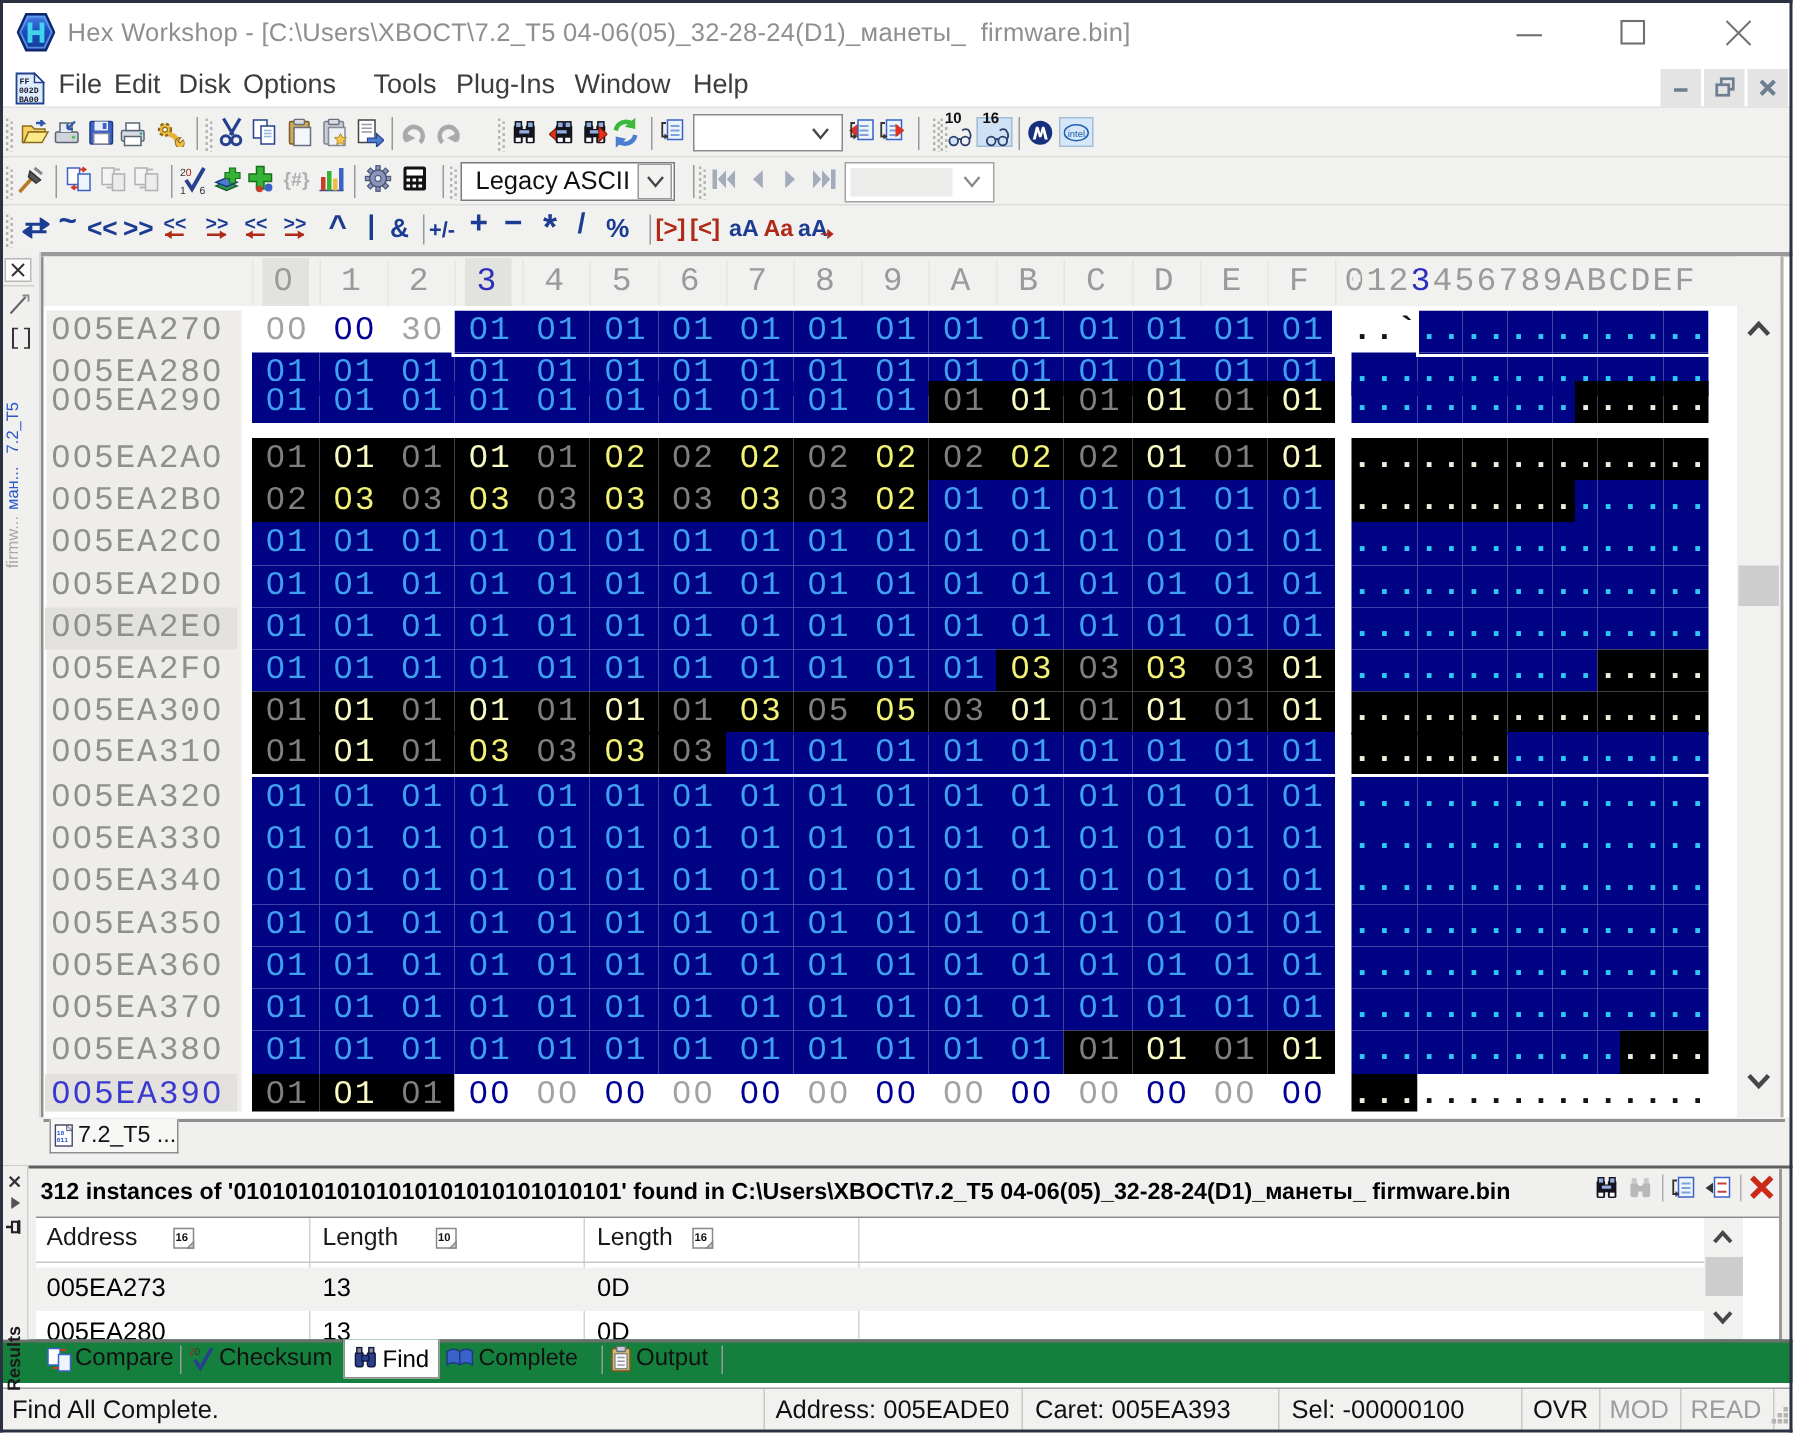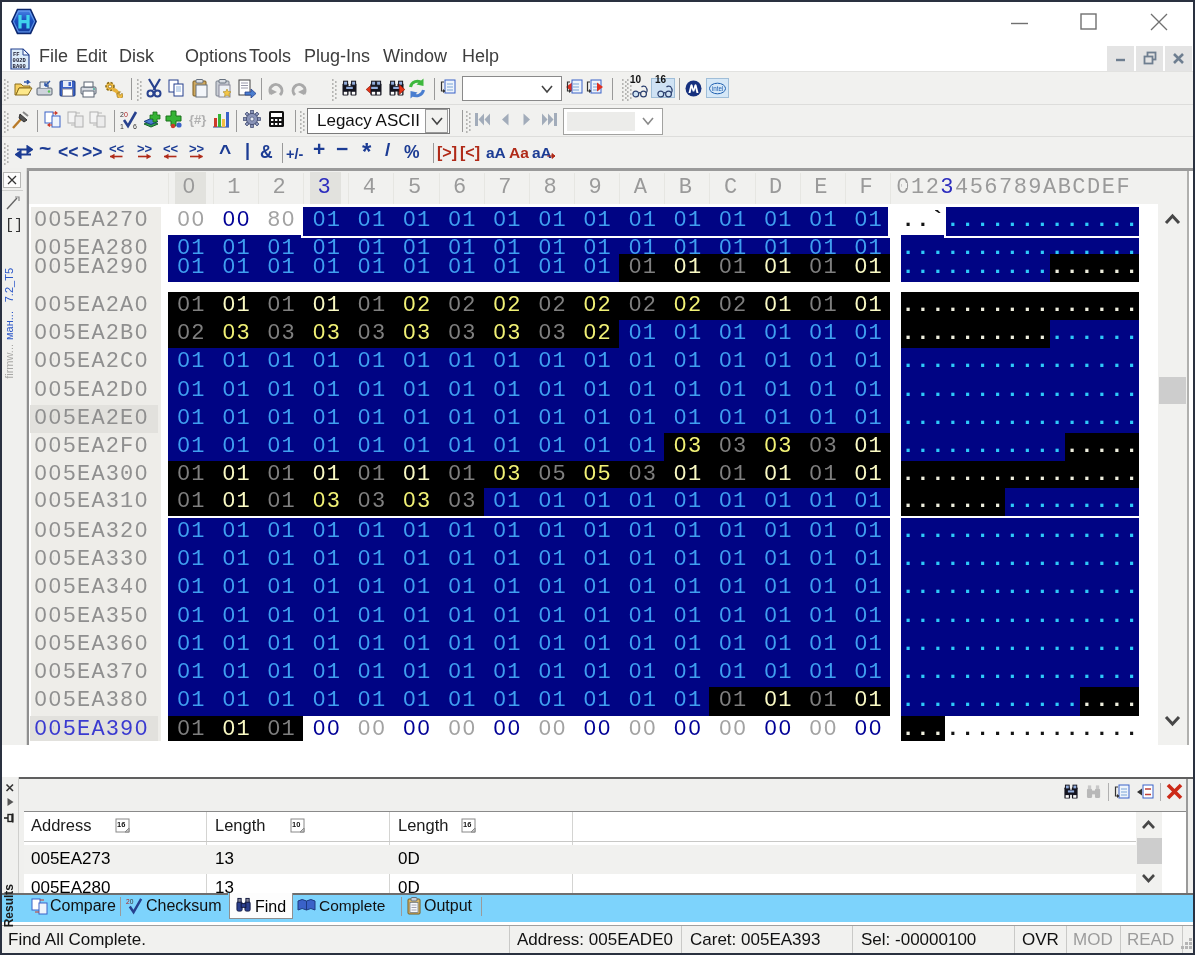--- a/index.html
+++ b/index.html
@@ -60,20 +60,21 @@
           <linearGradient id="hg" x1="0" y1="0" x2="0" y2="1">
 <stop offset="0" stop-color="#4a86e8"></stop>
             <stop offset=".45" stop-color="#1b50c0"></stop>
             <stop offset="1" stop-color="#123a9a"></stop>
           </linearGradient>
         </defs>
 <path d="M6.5 1.5 L19.5 1.5 L25 13.5 L19.5 25.5 L6.5 25.5 L1 13.5 Z" fill="url(#hg)" stroke="#0c2870" stroke-width="1.7"></path>
 <path d="M7.4 3.2 L18.6 3.2 L23.5 13.5 L18.6 23.8 L7.4 23.8 L2.5 13.5 Z" fill="none" stroke="#6ba0f0" stroke-width="1.2" opacity=".8"></path>
 <path d="M9 7 L9 20.5 M17 7 L17 20.5 M9 13.7 L17 13.7" stroke="#3fd4ec" stroke-width="3.2"></path>
 </svg>
+<span class="txt">Hex Workshop - [C:\Users\XBOCT\7.2_T5 04-06(05)_32-28-24(D1)_манеты_  firmware.bin]</span>
 <svg class="i" style="left:1010px;top:14px" width="20" height="18">
         <path d="M1 9.5 h17" stroke="#707070" stroke-width="1.4"></path>
       </svg>
 <svg class="i" style="left:1080px;top:13px" width="18" height="18">
         <rect x="1" y="1" width="15" height="15" fill="none" stroke="#707070" stroke-width="1.4"></rect>
       </svg>
 <svg class="i" style="left:1150px;top:13px" width="18" height="18">
         <path d="M1 1 L17 17 M17 1 L1 17" stroke="#707070" stroke-width="1.3"></path>
       </svg>
 </div>
@@ -82,21 +83,21 @@
 <svg class="i" style="left:10px;top:5px" width="20" height="22" viewBox="0 0 20 22">
 <path d="M1 1 L13 1 L19 7 L19 21 L1 21 Z" fill="#ddecfa" stroke="#23418e" stroke-width="1.2"></path>
 <path d="M13 1 L13 7 L19 7 Z" fill="#f6faff" stroke="#23418e" stroke-width="1"></path>
 <text x="3" y="8" font-size="5.5" font-family="Liberation Mono" fill="#1a1a2e" font-weight="bold">FF</text>
 <text x="2.6" y="14" font-size="5.5" font-family="Liberation Mono" fill="#1a1a2e" font-weight="bold">002D</text>
 <text x="2.6" y="20" font-size="5.5" font-family="Liberation Mono" fill="#1a1a2e" font-weight="bold">BA00</text>
 </svg>
 <span style="left:39px">File</span>
       <span style="left:76px">Edit</span>
       <span style="left:119px">Disk</span>
-<span style="left:185px">Options</span>
+<span style="left:162px">Options</span>
       <span style="left:249px">Tools</span>
       <span style="left:304px">Plug-Ins</span>
 <span style="left:383px">Window</span>
       <span style="left:462px">Help</span>
 <div class="abs" style="left:1107px;top:3px;width:27px;height:26px;background:#e4e4e4"></div>
 <div class="abs" style="left:1136px;top:3px;width:27px;height:26px;background:#e4e4e4"></div>
 <div class="abs" style="left:1165px;top:3px;width:27px;height:26px;background:#e4e4e4"></div>
 <svg class="i" style="left:1114px;top:10px" width="13" height="13">
         <path d="M2 7 h9" stroke="#6e7e90" stroke-width="2.4"></path>
       </svg>
@@ -482,21 +483,21 @@
         <span class="hd2" style="left:1086.3px">D</span>
         <span class="hd2" style="left:1101.0px">E</span>
         <span class="hd2" style="left:1115.7px">F</span>
       </div>
 <div class="abs" style="left:31px;top:39px;width:130px;height:534px;background:#eeede9"></div>
 <div id="grid">
         <div class="r" style="top:39.2px;height:28.25px">
           <span class="ad ">005EA270</span>
           <span class="c cw tG d1 d2" style="left:167.6px">00</span>
           <span class="c cw tN d1 d2" style="left:212.8px">00</span>
-          <span class="c cw tG d2" style="left:257.9px">80</span>
+          <span class="c cw tG d2" style="left:257.9px">30</span>
           <span class="c cb d1" style="left:303.0px">01</span>
           <span class="c cb d1" style="left:348.2px">01</span>
           <span class="c cb d1" style="left:393.4px">01</span>
           <span class="c cb d1" style="left:438.5px">01</span>
           <span class="c cb d1" style="left:483.6px">01</span>
           <span class="c cb d1" style="left:528.8px">01</span>
           <span class="c cb d1" style="left:573.9px">01</span>
           <span class="c cb d1" style="left:619.1px">01</span>
           <span class="c cb d1" style="left:664.2px">01</span>
           <span class="c cb d1" style="left:709.4px">01</span>
@@ -1158,22 +1159,35 @@
         <path d="M2 10 L8.5 3 L15 10" fill="none" stroke="#474747" stroke-width="3"></path>
       </svg>
 <div class="sbthumb" style="left:1159px;top:209px;width:27px;height:27px"></div>
 <svg class="i" style="left:1164px;top:545px" width="17" height="14">
         <path d="M2 4 L8.5 11 L15 4" fill="none" stroke="#474747" stroke-width="3"></path>
       </svg>
 <div class="abs" style="left:27px;top:3px;width:2px;height:574px;background:#8f8f8f"></div>
 <div class="abs" style="left:1187px;top:3px;width:1.5px;height:574px;background:#b0b0ae"></div>
 </div>
 
+<div class="abs" style="left:0;top:745px;width:100%;height:32px;background:#f0f0ee">
+<div class="abs" style="left:29px;top:1px;width:4px;height:1.5px;background:#8f8f8f"></div>
+<div class="abs" style="left:119px;top:1px;width:1071px;height:1.5px;background:#8f8f8f"></div>
+<div class="abs" style="left:33px;top:1px;width:86px;height:23px;background:#f7f7f5;border:1px solid #8f8f8f;border-top:none"></div>
+<svg class="i" style="left:36px;top:4px" width="14" height="16" viewBox="0 0 15 17">
+<rect x="1" y="1" width="12" height="15" fill="#fff" stroke="#446"></rect>
+<path d="M9 1 L13 5 L9 5 Z" fill="#cfe0f4" stroke="#446" stroke-width=".6"></path>
+<text x="2" y="8" font-size="4.5" font-family="Liberation Mono" fill="#2b57c8" font-weight="bold">10</text>
+<text x="2" y="13" font-size="4.5" font-family="Liberation Mono" fill="#2b57c8" font-weight="bold">011</text>
+</svg>
+<span class="abs" style="left:52px;top:3px;font-size:15.5px;color:#111">7.2_T5 ...</span>
+</div>
 
 <div class="abs" style="left:0;top:777px;width:100%;height:116px;background:#f0f0ee;border-top:2px solid #5f5f5f">
+<span class="abs" style="left:27px;top:6px;font:600 15.5px/19px 'Liberation Sans';color:#000">312 instances of '010101010101010101010101010101' found in C:\Users\XBOCT\7.2_T5 04-06(05)_32-28-24(D1)_манеты_ firmware.bin</span>
 <svg class="i" style="left:1063px;top:5px" width="16" height="16" viewBox="0 0 17 17">
         <rect x="1.5" y="3.5" width="6" height="12" rx="1" fill="#14141f"></rect>
         <rect x="9.5" y="3.5" width="6" height="12" rx="1" fill="#14141f"></rect>
         <rect x="6" y="6" width="5" height="5.5" fill="#14141f"></rect>
         <rect x="2.6" y="1.2" width="4" height="4" fill="#93aedd" stroke="#14141f" stroke-width="1"></rect>
         <rect x="10.6" y="1.2" width="4" height="4" fill="#93aedd" stroke="#14141f" stroke-width="1"></rect>
         <rect x="5.2" y="6.8" width="6.6" height="2.2" fill="#93aedd"></rect>
         <rect x="2.8" y="11.8" width="3.4" height="2.8" fill="#fbfbfb"></rect>
         <rect x="10.8" y="11.8" width="3.4" height="2.8" fill="#fbfbfb"></rect>
       </svg>
@@ -1238,21 +1252,21 @@
         <path d="M2 9 L7.5 3 L13 9" fill="none" stroke="#474747" stroke-width="2.6"></path>
       </svg>
 <div class="sbthumb" style="left:1136.5px;top:59px;width:25px;height:26px"></div>
 <svg class="i" style="left:1141px;top:92px" width="15" height="13">
         <path d="M2 4 L7.5 10 L13 4" fill="none" stroke="#474747" stroke-width="2.6"></path>
       </svg>
 <div class="abs" style="left:1186px;top:0;width:1.5px;height:116px;background:#9a9a9a"></div>
 <div class="abs" style="left:24px;top:113.5px;width:1164px;height:1.5px;background:#8a8a8a"></div>
 </div>
 
-<div class="abs" style="left:0;top:893px;width:100%;height:29px;background:#7dd3fc">
+<div class="abs" style="left:0;top:893px;width:100%;height:29px;background:#15803d">
 <div class="abs" style="left:0;top:0;width:228px;height:1.5px;background:#6e6e6e"></div>
 <div class="abs" style="left:292px;top:0;width:903px;height:1.5px;background:#6e6e6e"></div>
 <div class="abs" style="left:228.5px;top:0;width:64px;height:26px;background:#fdfdfd;border:1px solid #8f8f8f;border-top:none"></div>
 <svg class="i" style="left:31px;top:5px" width="17" height="17" viewBox="0 0 17 17">
         <rect x="1" y="1" width="8" height="11" fill="#fff" stroke="#3a62c8"></rect>
         <rect x="8" y="5" width="8" height="11" fill="#eef4fb" stroke="#3a62c8"></rect>
         <path d="M9 2 L13 2 M8 14 L4 14" stroke="#cc3a2a" stroke-width="1.2" fill="none"></path>
       </svg>
 <span class="abs" style="left:50px;top:4px;font-size:16px;color:#111">Compare</span>
 <div class="abs" style="left:120px;top:4px;width:1px;height:19px;background:#9a9a9a"></div>

